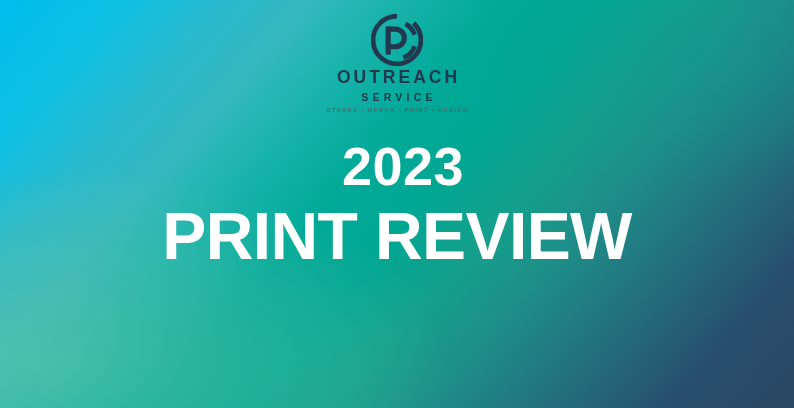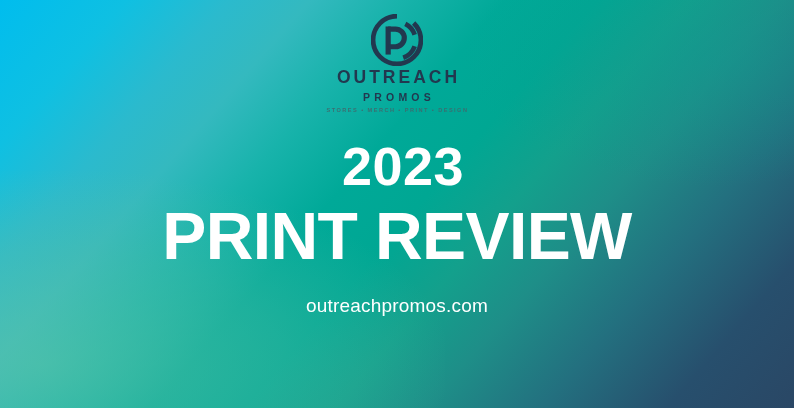--- a/index.html
+++ b/index.html
@@ -181,26 +181,25 @@
                    A36 36 0 0 1 84 40" fill="none" stroke="#22384f" stroke-width="9" stroke-linecap="butt"></path>
 
           <rect x="28" y="24" width="10" height="54" fill="#22384f"></rect>
 
           <path d="M33 29 h14 a17 17 0 0 1 0 34 h-14" fill="none" stroke="#22384f" stroke-width="10" stroke-linejoin="miter"></path>
         </svg>
       </span>
 
       <div class="logo-wordmark">OUTREACH</div>
 
-      <div class="logo-sub">PROMOS</div>
+      <div class="logo-sub">SERVICE</div>
 
       <div class="logo-tagline">STORES • MERCH • PRINT • DESIGN</div>
     </div>
 
     <div class="year">2023</div>
 
     <div class="headline">PRINT REVIEW</div>
 
 
-    <div class="url">outreachpromos.com</div>
 
   </div>
 </div>
 
 </body></html>

